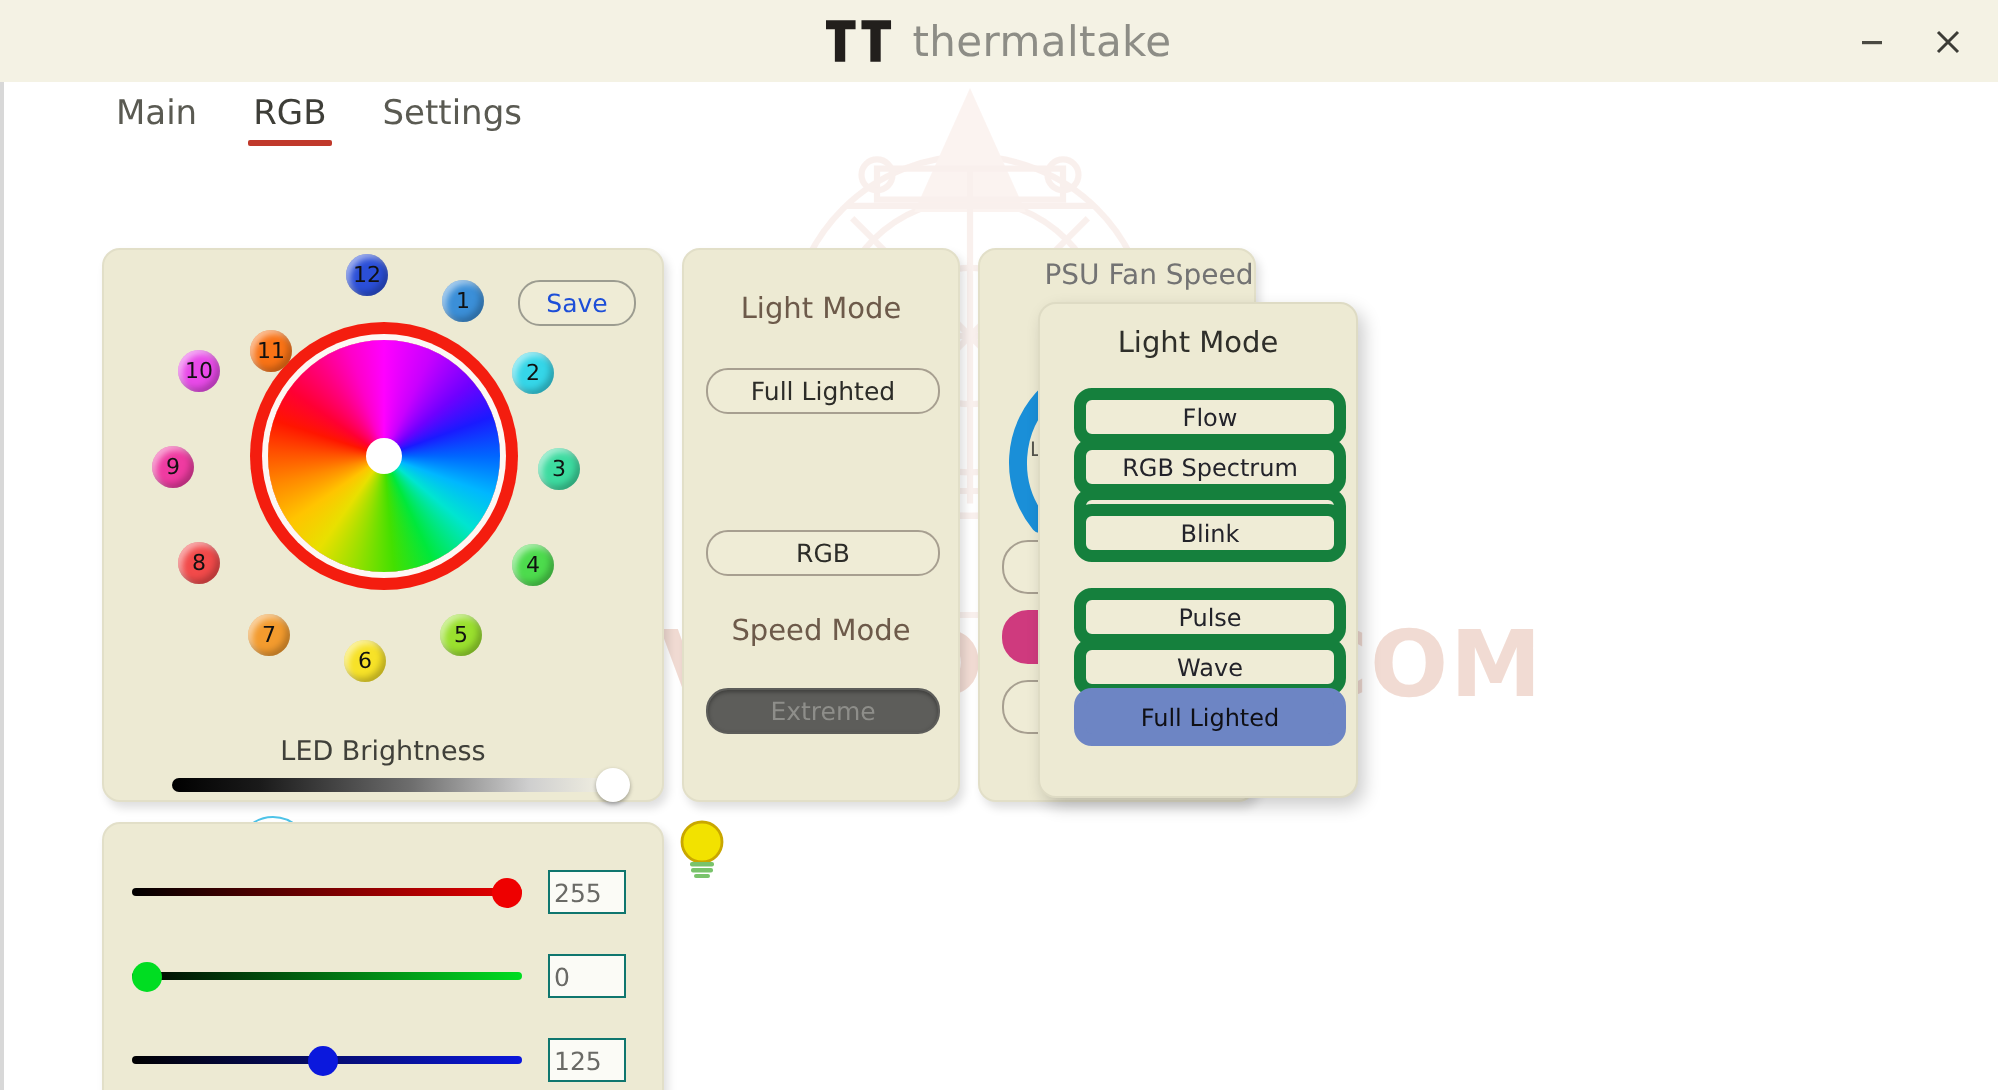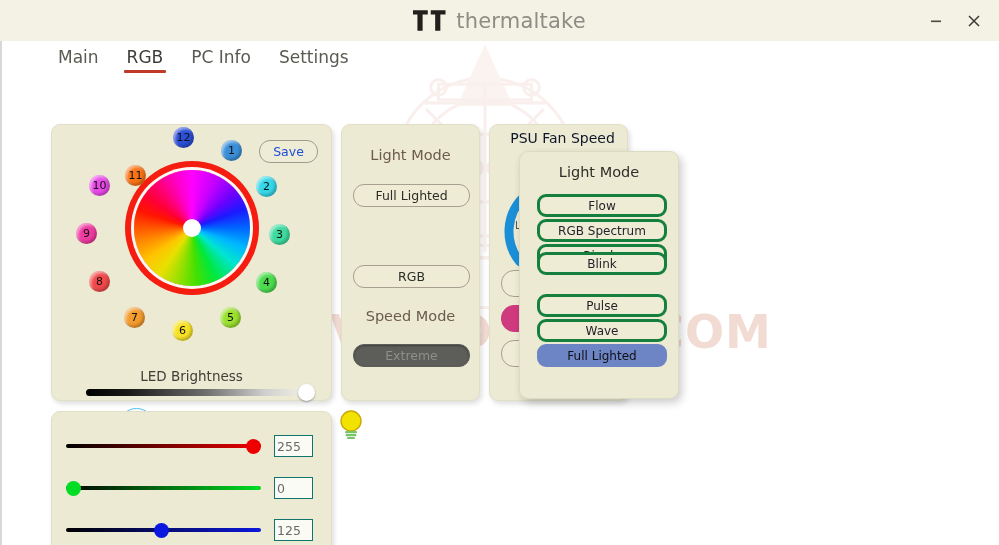--- a/index.html
+++ b/index.html
@@ -116,42 +116,42 @@
     border-radius:11px;background:#efecd6;display:flex;align-items:center;justify-content:center;
     font-size:12.5px;color:#2c2c28;cursor:pointer;
   }
   .pill.disabled{
     background:#5d5d5a;border-color:#5d5d5a;color:#8e8e8a;
     box-shadow:inset 0 1px 2px rgba(0,0,0,.35);
   }
 
   
   #card-psu{left:489px;top:83px;width:137px;height:275px;}
-  .psu-title{position:absolute;left:4px;top:5px;width:137px;text-align:center;font-size:14px;color:#0f172a;}
+  .psu-title{position:absolute;left:16px;top:5px;width:137px;text-align:center;font-size:14px;color:#737373;}
   .gauge{position:absolute;left:8px;top:33px;width:118px;height:118px;}
   .gauge-cap{position:absolute;left:25px;top:95px;font-size:10px;color:#55554e;}
   .psu-pill{
     position:absolute;left:11px;width:115px;height:25px;border:1px solid #a79f90;border-radius:13px;
     background:#efecd6;cursor:pointer;
   }
   .psu-pill.sel{background:#cf3a7e;border-color:#cf3a7e;color:#fff;display:flex;align-items:center;
     justify-content:center;font-size:12px;}
 
   
   #popup{
     position:absolute;left:519px;top:110px;width:158px;height:246px;
     background:#edead3;border:1px solid #dedbc4;border-radius:9px;
     box-shadow:3px 4px 9px rgba(0,0,0,.20);
   }
   .popup-title{
     position:absolute;left:0;top:12px;width:158px;text-align:center;
     font-size:14.5px;color:#2f2f2a;
   }
   .popup-item{
-    position:absolute;left:17px;width:124px;height:17px;border:3px solid #15803d;
+    position:absolute;left:17px;width:124px;height:17px;border:6px solid #15803d;
     border-radius:9px;background:#efecd6;display:flex;align-items:center;justify-content:center;
     font-size:12px;color:#23232a;cursor:pointer;
   }
   .popup-item.selected{background:#6d85c4;border-color:#6d85c4;color:#101015;}
 
   
   #card-rgb{left:51px;top:370px;width:279px;height:144px;}
   .sl-track{position:absolute;left:14px;width:195px;height:4px;border-radius:3px;}
   .sl-knob{position:absolute;width:15px;height:15px;border-radius:50%;cursor:pointer;}
   .sl-box{
@@ -216,23 +216,20 @@
 
     <div class="tabs">
       <div class="tab">
         <span>Main</span>
       </div>
       <div class="tab active">
         <span>RGB</span>
         <span class="tab-underline"></span>
       </div>
       <div class="tab">
-        <span>PC Info</span>
-      </div>
-      <div class="tab">
         <span>Settings</span>
       </div>
     </div>
 
     <div class="card" id="card-wheel">
       <div class="save-btn">
         <span>Save</span>
       </div>
 
       <div class="wheel-wrap">

